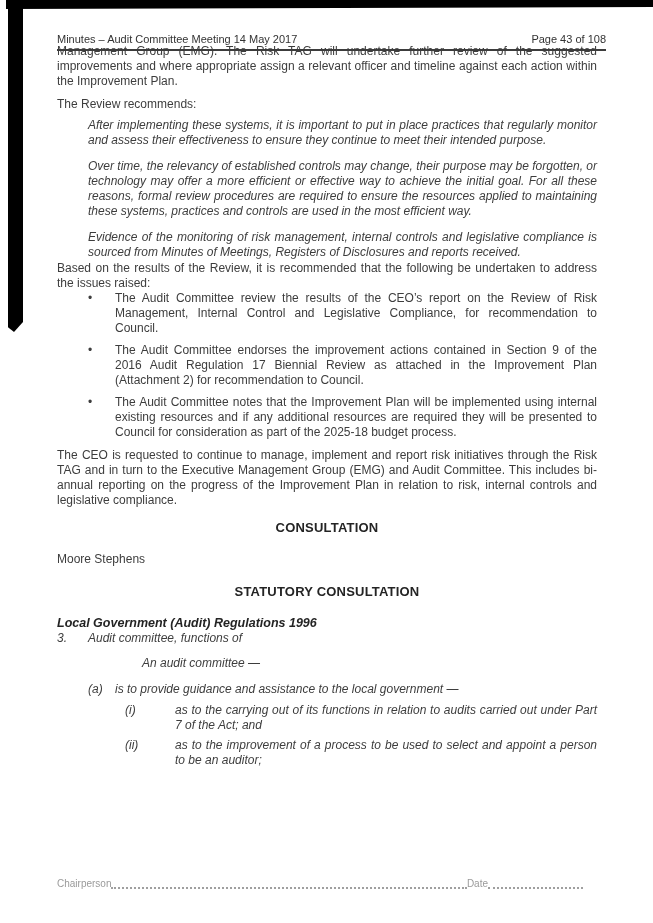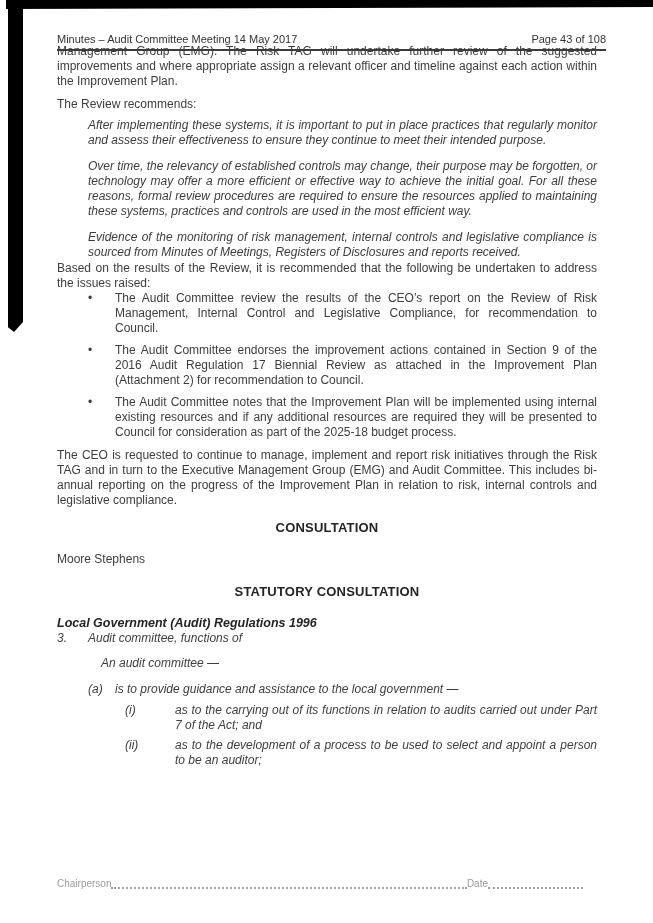--- a/index.html
+++ b/index.html
@@ -52,21 +52,21 @@
     margin-top: 12px; margin-bottom: 17px; font-size: 13px; letter-spacing: 0.2px;
   }
   .plain { text-align: left; margin-bottom: 17px; }
   .h-bold-italic {
     font-weight: bold; font-style: italic; color: #242424; text-align: left;
     font-size: 12.5px;
   }
   .reg { font-style: italic; }
   .reg-row { display: flex; margin-bottom: 10px; text-align: left; }
   .reg-num { flex: 0 0 31px; }
-  .reg-lead { margin-left: 44px; margin-bottom: 11px; text-align: left; }
+  .reg-lead { margin-left: 85px; margin-bottom: 11px; text-align: left; }
   .item-a { display: flex; margin-left: 31px; margin-bottom: 6px; text-align: left; }
   .item-a .lbl { flex: 0 0 27px; }
   .sub-item { display: flex; margin-left: 68px; margin-bottom: 5px; }
   .sub-item .lbl { flex: 0 0 50px; }
   .sub-item .txt { flex: 1; text-align: justify; }
   
   .page-footer {
     position: absolute; left: 57px; right: 70px; top: 878px;
     display: flex; align-items: flex-end;
     font-size: 10px; color: #9a9a9a;
@@ -133,21 +133,21 @@
     <div class="item-a">
       <span class="lbl">(a)</span>
       <span>is to provide guidance and assistance to the local government —</span>
     </div>
     <div class="sub-item">
       <span class="lbl">(i)</span>
       <span class="txt">as to the carrying out of its functions in relation to audits carried out under Part 7 of the Act; and</span>
     </div>
     <div class="sub-item">
       <span class="lbl">(ii)</span>
-      <span class="txt">as to the development of a process to be used to select and appoint a person to be an auditor;</span>
+      <span class="txt">as to the improvement of a process to be used to select and appoint a person to be an auditor;</span>
     </div>
   </div>
 
 </div>
 
 <div class="page-footer">
   <span>Chairperson</span>
   <span class="leader grow"></span>
   <span>Date</span>
   <span class="leader tail"></span>

